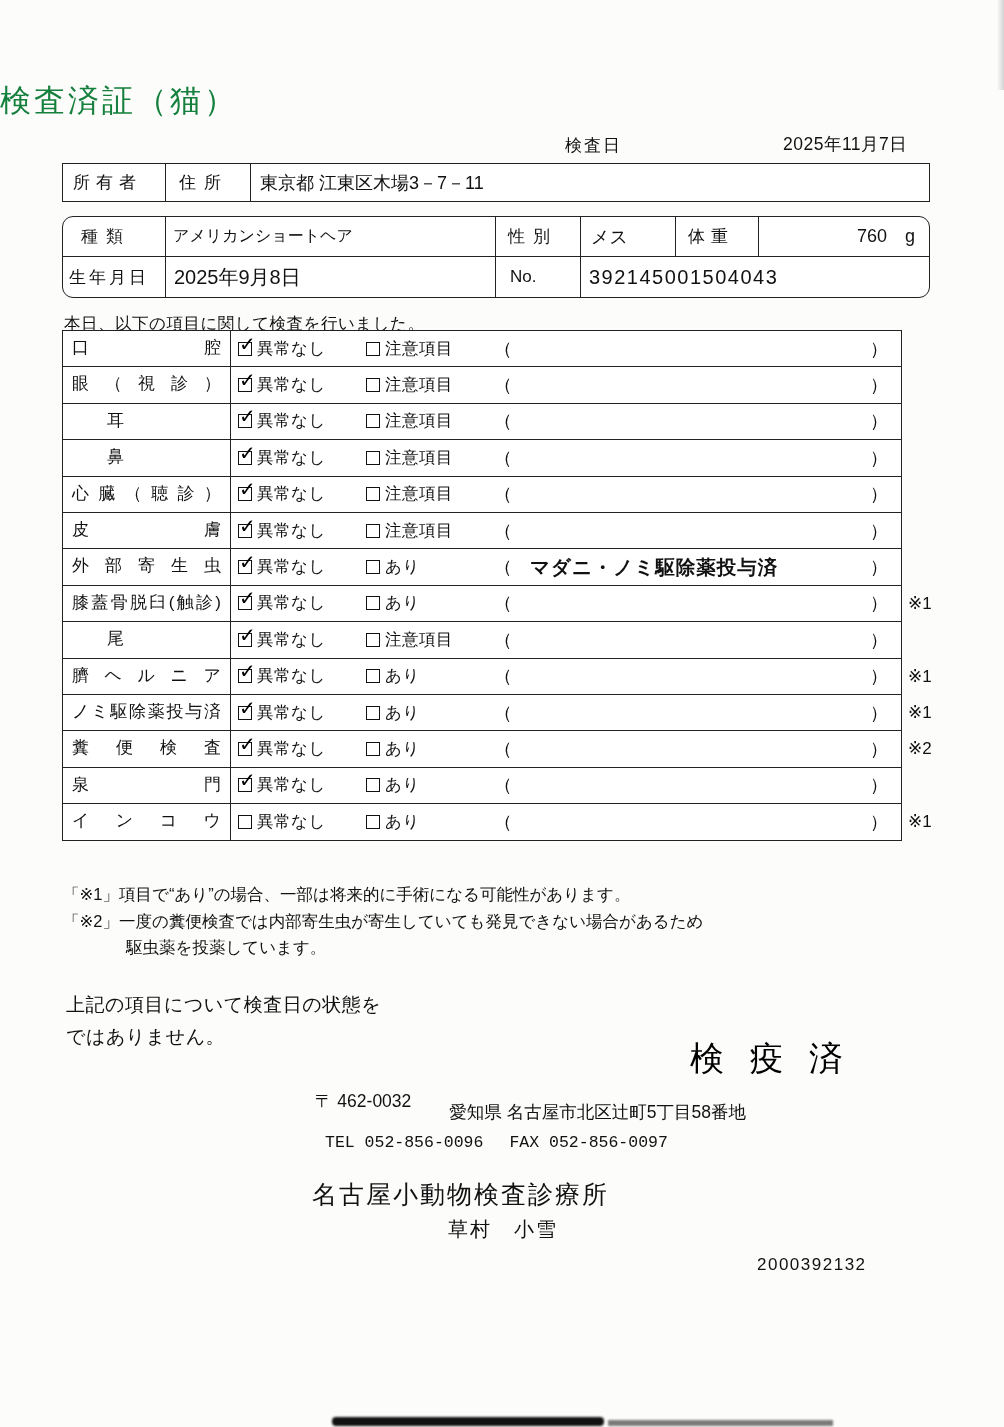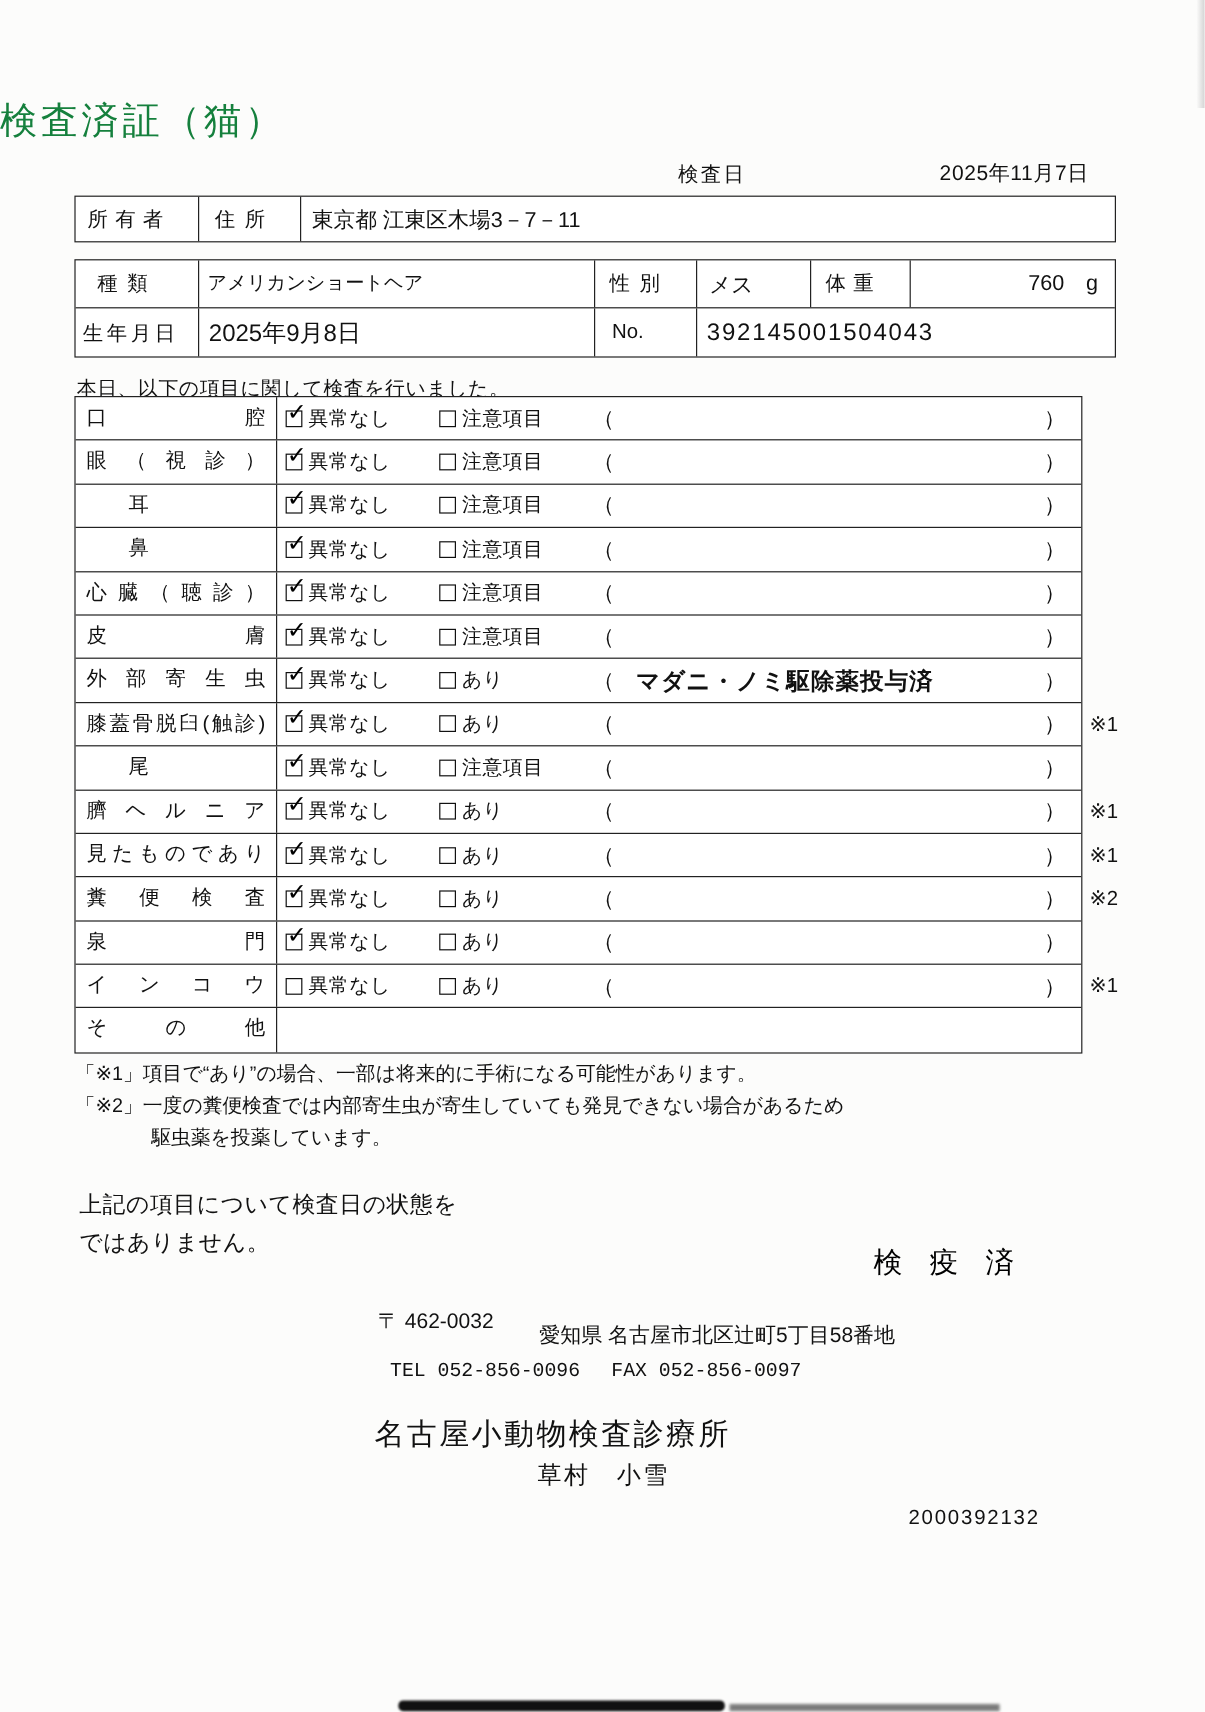--- a/index.html
+++ b/index.html
@@ -23,21 +23,21 @@
   .bB { border-bottom:1.3px solid #222; }
 
   
   .owner-tbl { top:163px; left:62px; width:868px; height:39px; display:flex; }
   .c-owner-label  { width:103px; padding-left:10px; letter-spacing:6px; font-size:17px; }
   .c-owner-value  { width:330px; padding-left:9px;  font-size:18px; }
   .c-addr-label   { width:85px;  padding-left:13px; letter-spacing:8px; font-size:17px; }
   .c-addr-value   { flex:1;      padding-left:9px;  font-size:18px; }
 
   
-  .animal-tbl { top:216px; left:62px; width:868px; height:82px; display:flex; flex-direction:column; }
+  .animal-tbl { top:216px; left:62px; width:868px; height:82px; display:flex; flex-direction:column;border-radius:11px; }
   .animal-tbl .row { height:40px; }
   .c-breed-label  { width:103px; padding-left:18px; letter-spacing:8px; font-size:17px; }
   .c-breed-value  { width:330px; padding-left:7px;  font-size:16px; }
   .c-sex-label    { width:85px;  padding-left:12px; letter-spacing:8px; font-size:17px; }
   .c-sex-value    { width:95px;  padding-left:10px; font-size:18px; }
   .c-wt-label     { width:83px;  padding-left:12px; letter-spacing:6px; font-size:17px; }
   .c-wt-value     { flex:1; justify-content:flex-end; gap:18px; padding-right:14px; font-size:18px; }
   .c-birth-label  { width:103px; padding-left:6px; letter-spacing:3px; font-size:17px; }
   .c-birth-value  { width:330px; padding-left:8px; font-size:20px; }
   .c-no-label     { width:85px;  padding-left:14px; font-size:17px; }
@@ -64,21 +64,21 @@
   .cbl { font-size:16.5px; letter-spacing:0.5px; white-space:nowrap; }
   .paren { flex:1; display:flex; align-items:center; padding:0 13px 0 5px; font-size:18px; }
   .pcontent { flex:1; text-align:left; padding-left:18px; font-size:19.5px; font-weight:bold; letter-spacing:1px; white-space:nowrap; overflow:hidden; }
   .mark { position:absolute; left:calc(100% + 7px); top:0; line-height:36.4px; font-size:17px; white-space:nowrap; }
 
   .fn1  { top:884px; left:63px;  font-size:16.5px; }
   .fn2  { top:911px; left:63px;  font-size:16.5px; }
   .fn2b { top:937px; left:126px; font-size:16.5px; }
 
   .disc { top:989px; left:66px; font-size:19px; line-height:31.5px; letter-spacing:0.5px; }
-  .stamp { top:1036px; left:728px; font-size:24px; letter-spacing:8px; color:#000; }
+  .stamp { top:1036px; left:690px; font-size:34px; letter-spacing:8px; color:#000; }
 
   .postal-line { top:1089px; left:315px; font-size:17.5px; display:flex; }
   .postal-line .addr { margin-left:38px;margin-top:11px; }
   .tel-line { top:1133px; left:325px; font-size:16.5px; font-family:"Liberation Mono","DejaVu Sans Mono",monospace; display:flex; }
   .tel-line .fax { margin-left:26px; }
 
   .clinic-name { top:1178px; left:312px; font-size:25px; letter-spacing:2px; }
   .vet-name    { top:1216px; left:448px; font-size:20px; letter-spacing:2px; }
   .serial      { top:1255px; left:757px; font-size:17px; letter-spacing:1.5px; }
 
@@ -350,21 +350,21 @@
         </div>
         <div class="paren">
           <span class="popen">（</span>
           <span class="pcontent"></span>
           <span class="pclose">）</span>
         </div>
       </div>
       <span class="mark">※1</span>
     </div>
       <div class="mrow">
-      <div class="lbl">見たものであり</div>
+      <div class="lbl">ノミ駆除薬投与済</div>
       <div class="rest">
         <div class="opt opt1">
           <span class="cb">
               <i class="tick t1">✓</i>
             </span>
           <span class="cbl l1">異常なし</span>
         </div>
         <div class="opt opt2">
           <span class="cb">
               <i class="tick t2"></i>
@@ -440,25 +440,20 @@
             </span>
           <span class="cbl l2">あり</span>
         </div>
         <div class="paren">
           <span class="popen">（</span>
           <span class="pcontent"></span>
           <span class="pclose">）</span>
         </div>
       </div>
       <span class="mark">※1</span>
-    </div>
-      <div class="mrow">
-      <div class="lbl">その他</div>
-      <div class="rest"></div>
-      <span class="mark"></span>
     </div>
     </div>
 
   <div class="abs fn1">「※1」項目で“あり”の場合、一部は将来的に手術になる可能性があります。</div>
   <div class="abs fn2">「※2」一度の糞便検査では内部寄生虫が寄生していても発見できない場合があるため</div>
   <div class="abs fn2b">駆虫薬を投薬しています。</div>
 
   <div class="abs disc">
     <div>上記の項目について検査日の状態を</div>
     <div>ではありません。</div>

